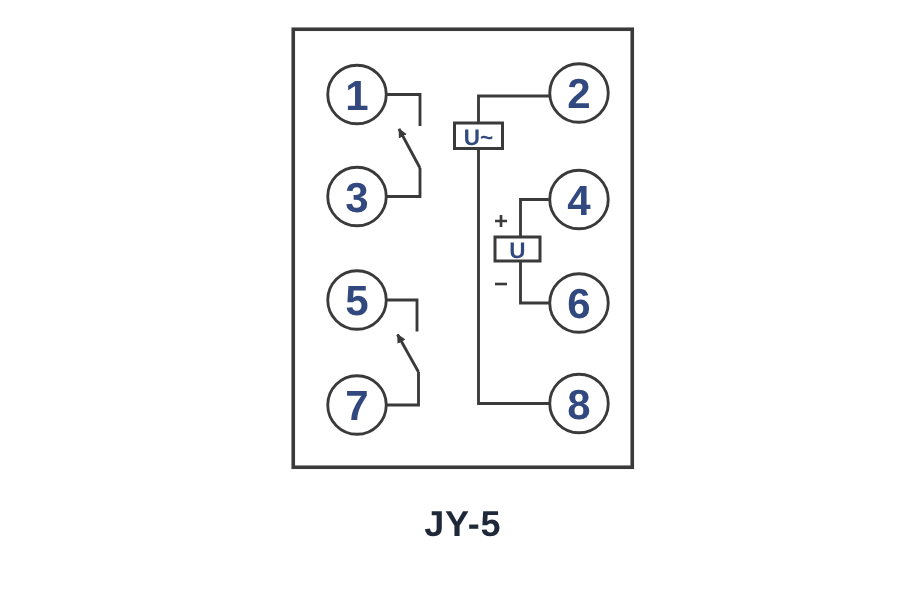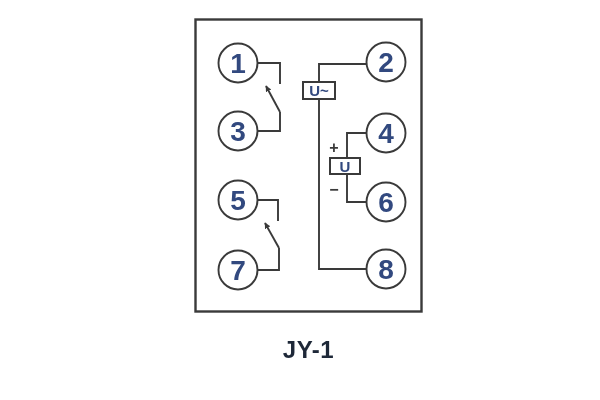--- a/index.html
+++ b/index.html
@@ -123,14 +123,14 @@
     <circle class="terminal-circle" cx="386" cy="202" r="19.5"></circle>
     <text class="digit" x="386" y="202" text-anchor="middle" dy="0.36em">6</text>
 
     <circle class="terminal-circle" cx="238" cy="270" r="19.5"></circle>
     <text class="digit" x="238" y="270" text-anchor="middle" dy="0.36em">7</text>
 
     <circle class="terminal-circle" cx="386" cy="269" r="19.5"></circle>
     <text class="digit" x="386" y="269" text-anchor="middle" dy="0.36em">8</text>
   </svg>
 
-  <div class="caption">JY-1</div>
+  <div class="caption">JY-5</div>
 </div>
 
 </body></html>

